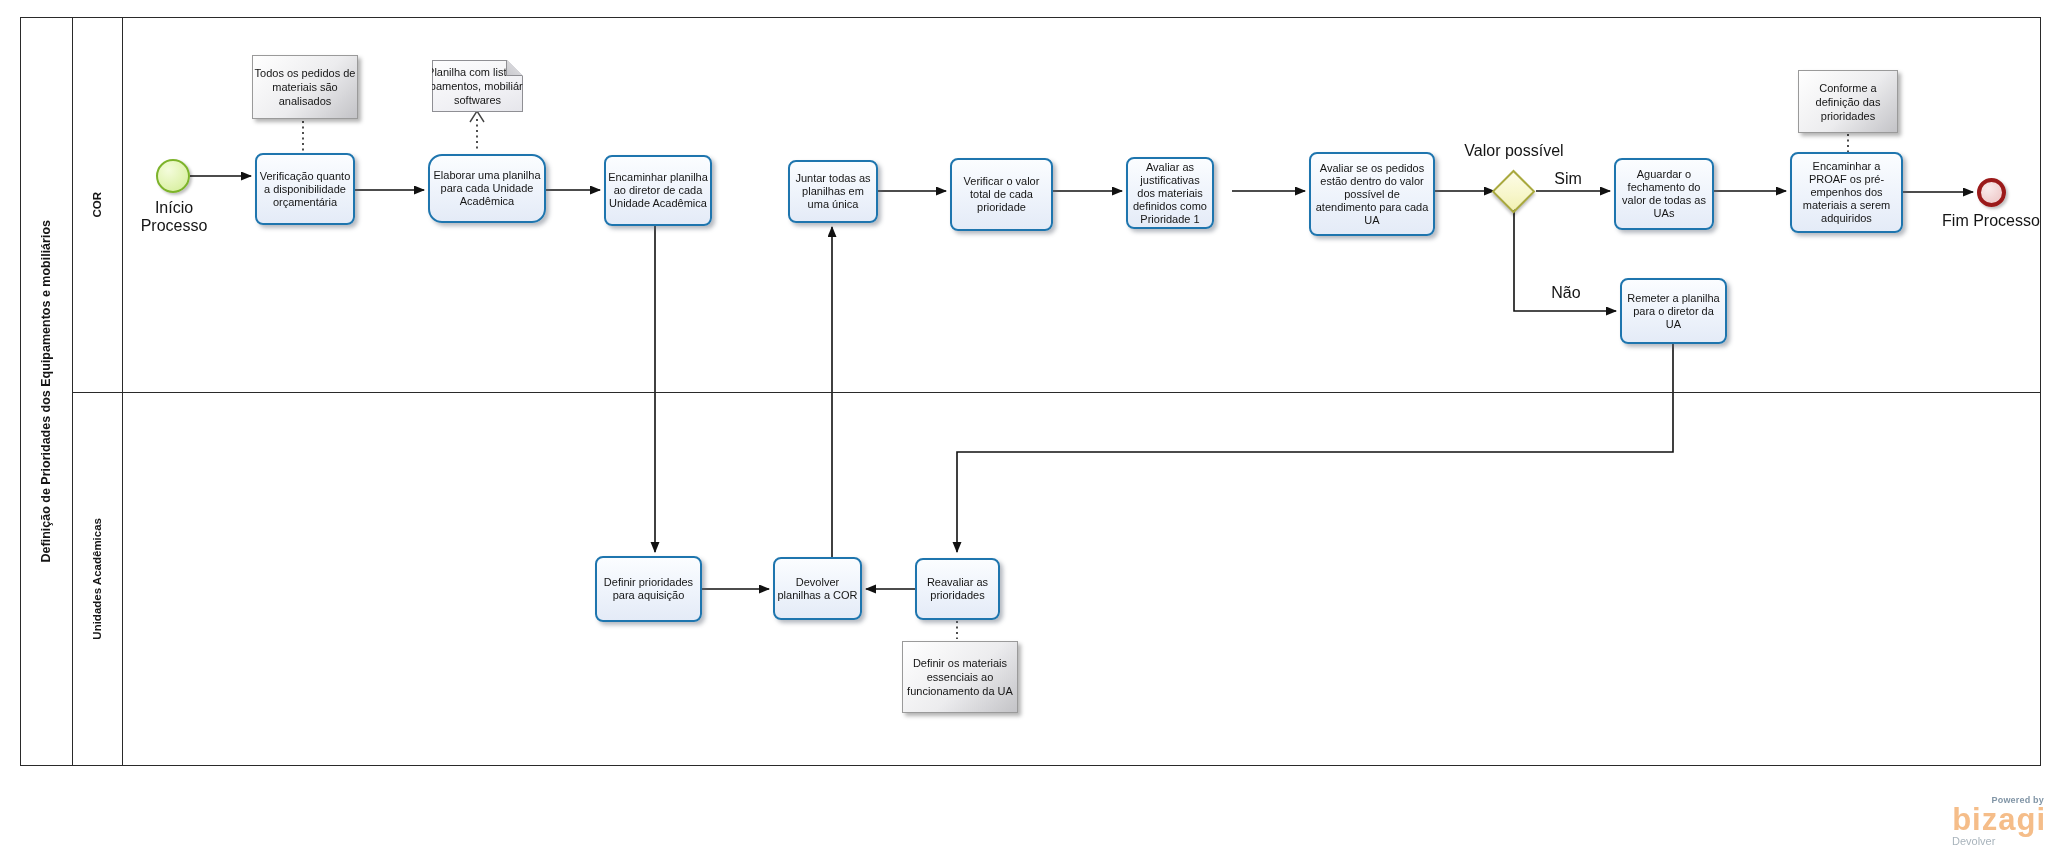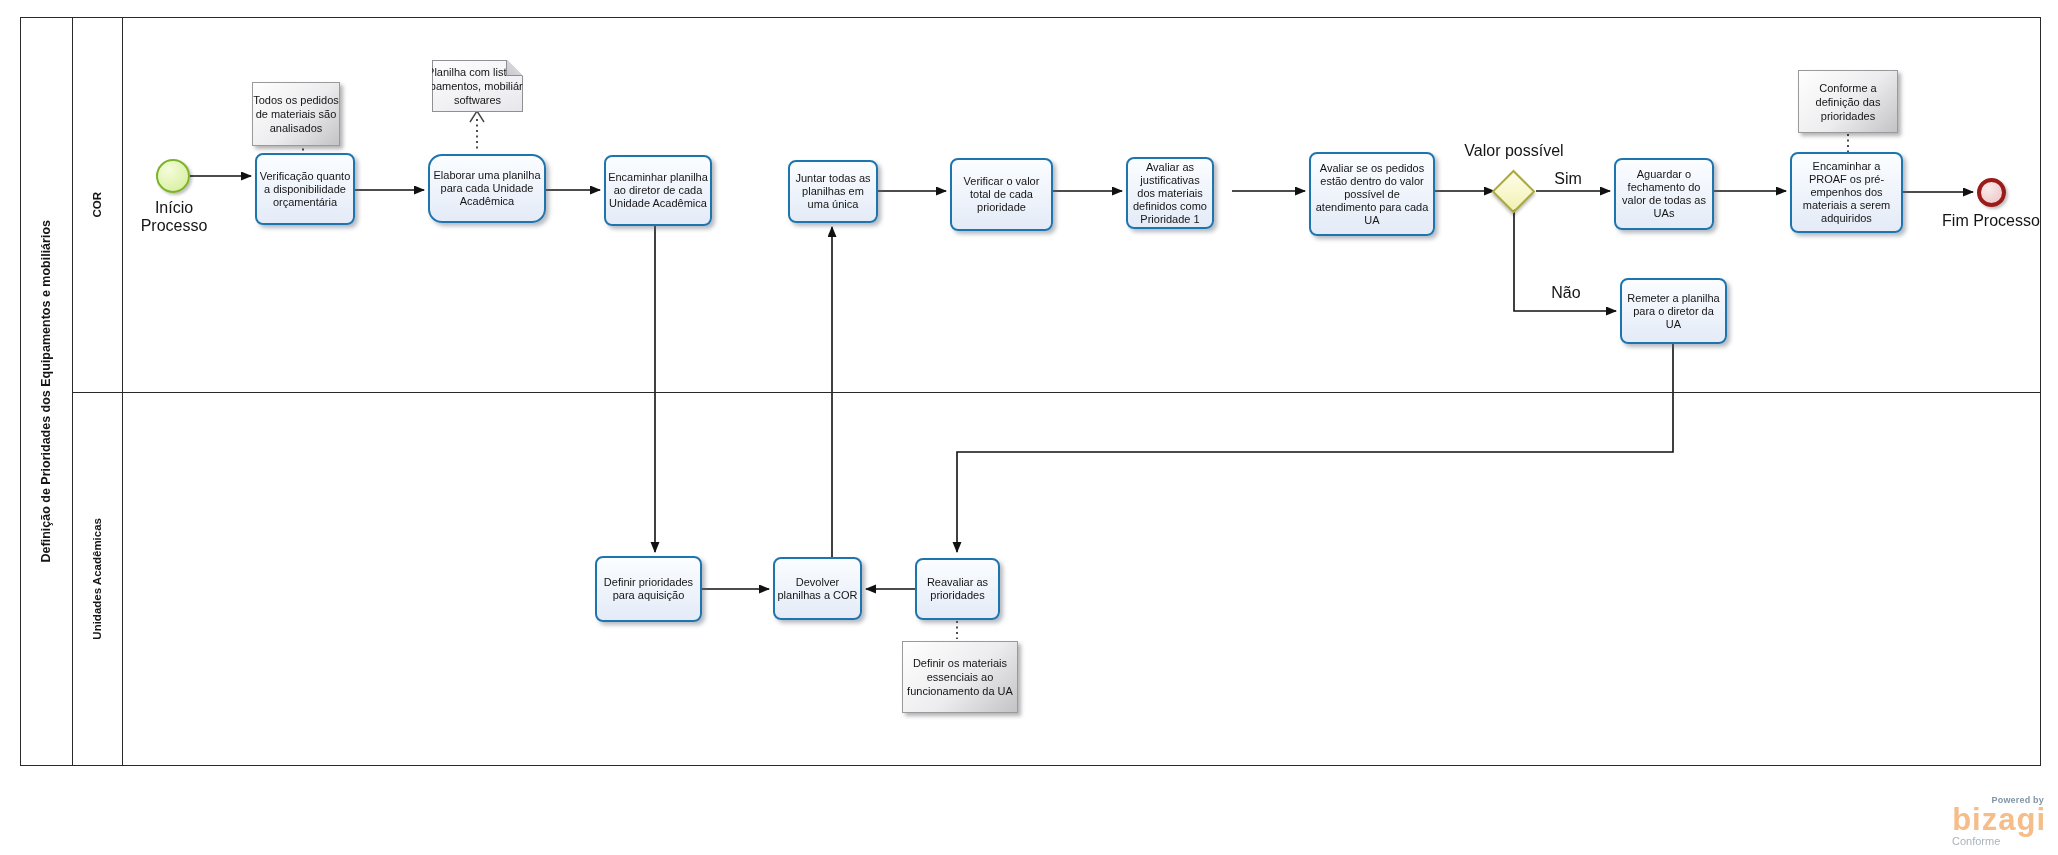--- a/index.html
+++ b/index.html
@@ -150,31 +150,31 @@
 <div class="abs task" style="left:595px;top:556px;width:107px;height:66px;">
   <span>Definir prioridades para aquisição</span>
 </div>
 <div class="abs task" style="left:773px;top:557px;width:89px;height:63px;">
   <span>Devolver planilhas a COR</span>
 </div>
 <div class="abs task" style="left:915px;top:558px;width:85px;height:62px;">
   <span>Reavaliar as prioridades</span>
 </div>
 
-<div class="abs note" style="left:252px;top:55px;width:88px;height:64px;margin-top:27px;">
+<div class="abs note" style="left:252px;top:55px;width:106px;height:64px;">
   <span>Todos os pedidos de materiais são analisados</span>
 </div>
 <div class="abs doc" style="left:432px;top:60px;width:91px;height:52px;">
   <span class="doc-text">Planilha com lista de equipamentos, mobiliários e softwares</span>
 </div>
 <div class="abs doc-fold" style="left:506px;top:60px;"></div>
 <div class="abs note" style="left:1798px;top:70px;width:100px;height:63px;">
   <span>Conforme a definição das prioridades</span>
 </div>
 <div class="abs note" style="left:902px;top:641px;width:116px;height:72px;">
   <span>Definir os materiais essenciais ao funcionamento da UA</span>
 </div>
 
 <div class="abs brand">
   <div class="powered">Powered by</div>
   <div class="logo">bizagi</div>
-  <div class="product">Conforme</div>
+  <div class="product">Devolver</div>
 </div>
 
 </body></html>

